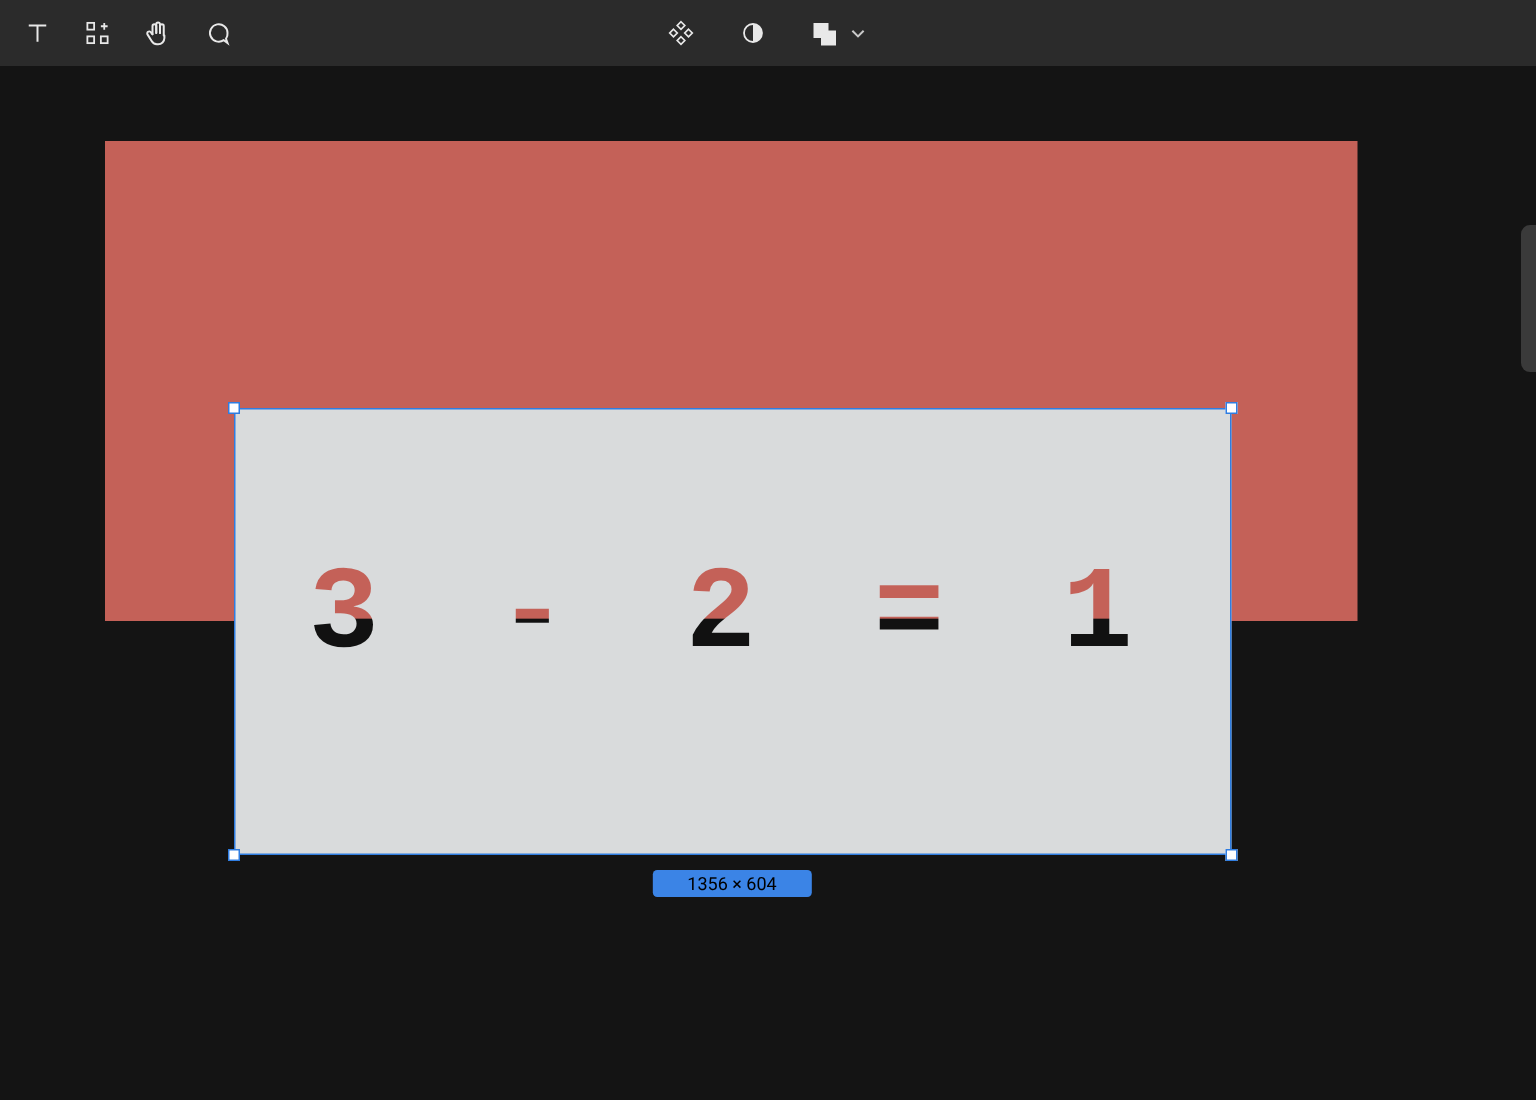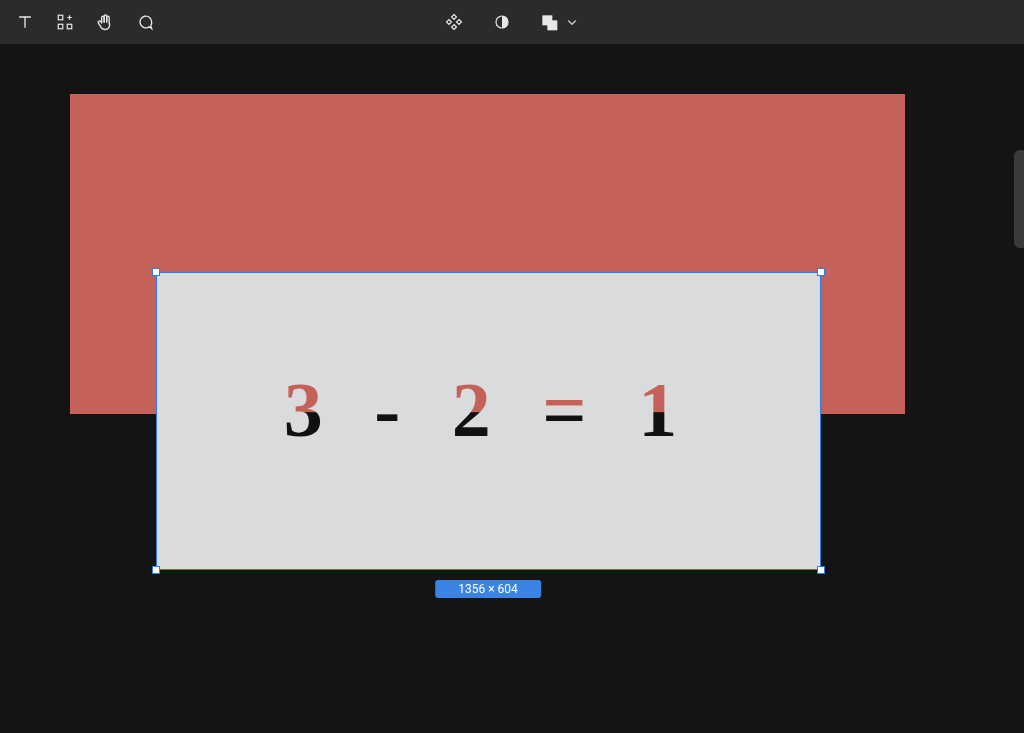--- a/index.html
+++ b/index.html
@@ -83,38 +83,38 @@
     top: 50%;
     transform: translate(-50%, -62%);
     font-weight: 800;
     font-size: 78px;
     letter-spacing: 16px;
     white-space: pre;
     background: linear-gradient(to bottom, #c46158 0%, #c46158 52%, #111 52%, #111 100%);
     -webkit-background-clip: text;
     background-clip: text;
     color: transparent;
-    font-family: Liberation Serif, serif;
+    font-family: Liberation Mono, monospace;
   }
 
   
   .handle {
     position: absolute;
     width: 8px;
     height: 8px;
     background: #fff;
     border: 1px solid #2f7de1;
     box-sizing: border-box;
   }
 
   
   .size-badge {
     position: absolute;
     background: #3b84e6;
-    color: #ffffff;
+    color: #000000;
     font-size: 12px;
     padding: 2px 23px;
     border-radius: 3px;
     transform: translateX(-50%);
     white-space: nowrap;
   }
 
   
   .right-hint {
     position: absolute;

